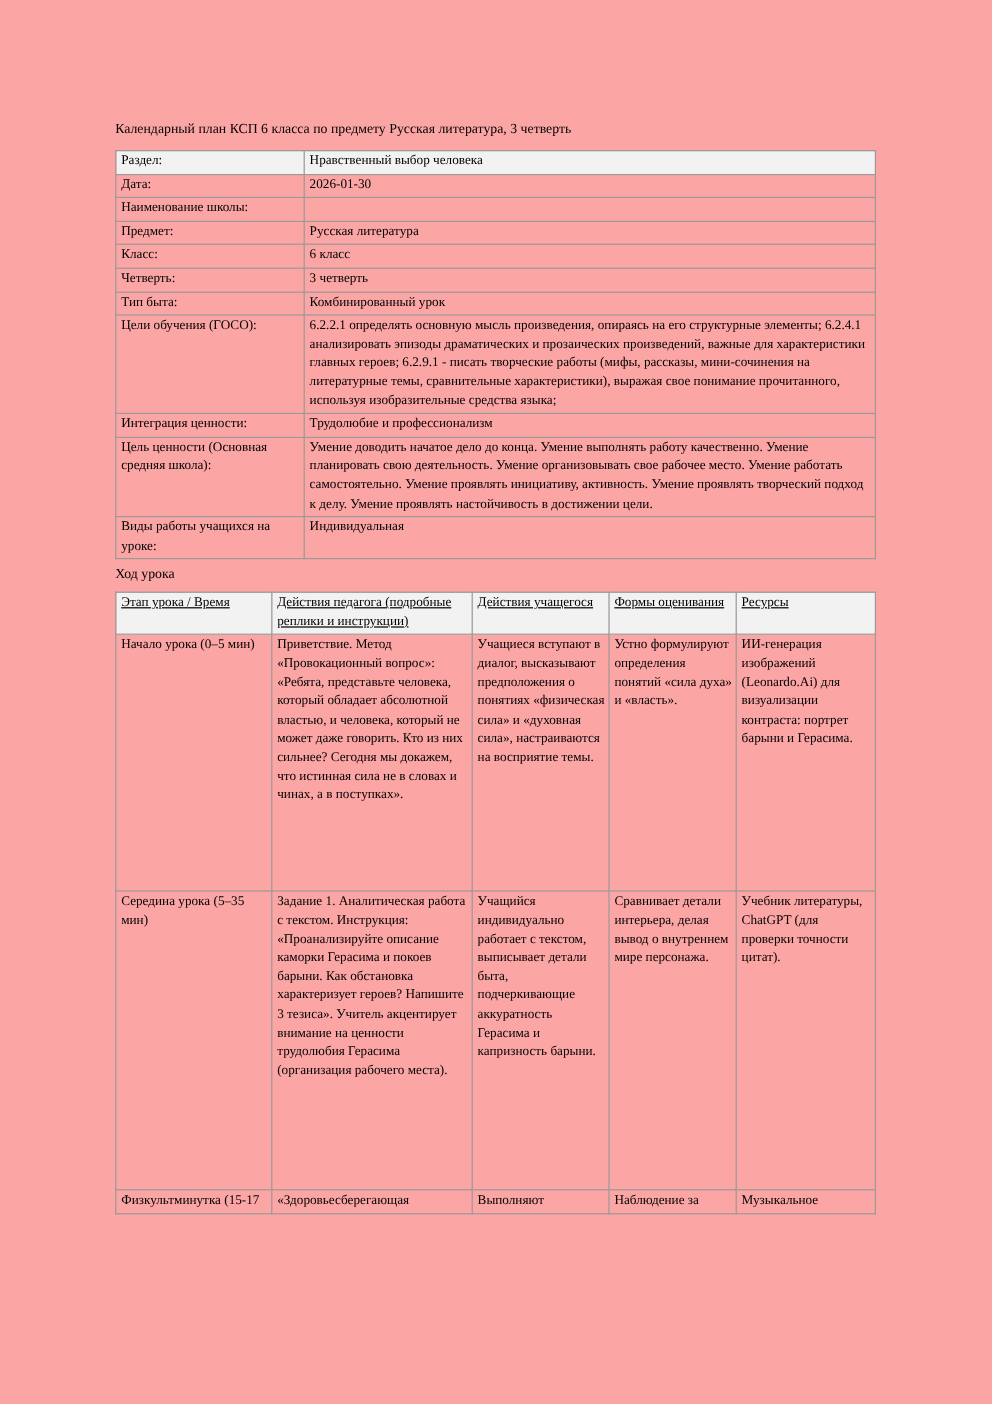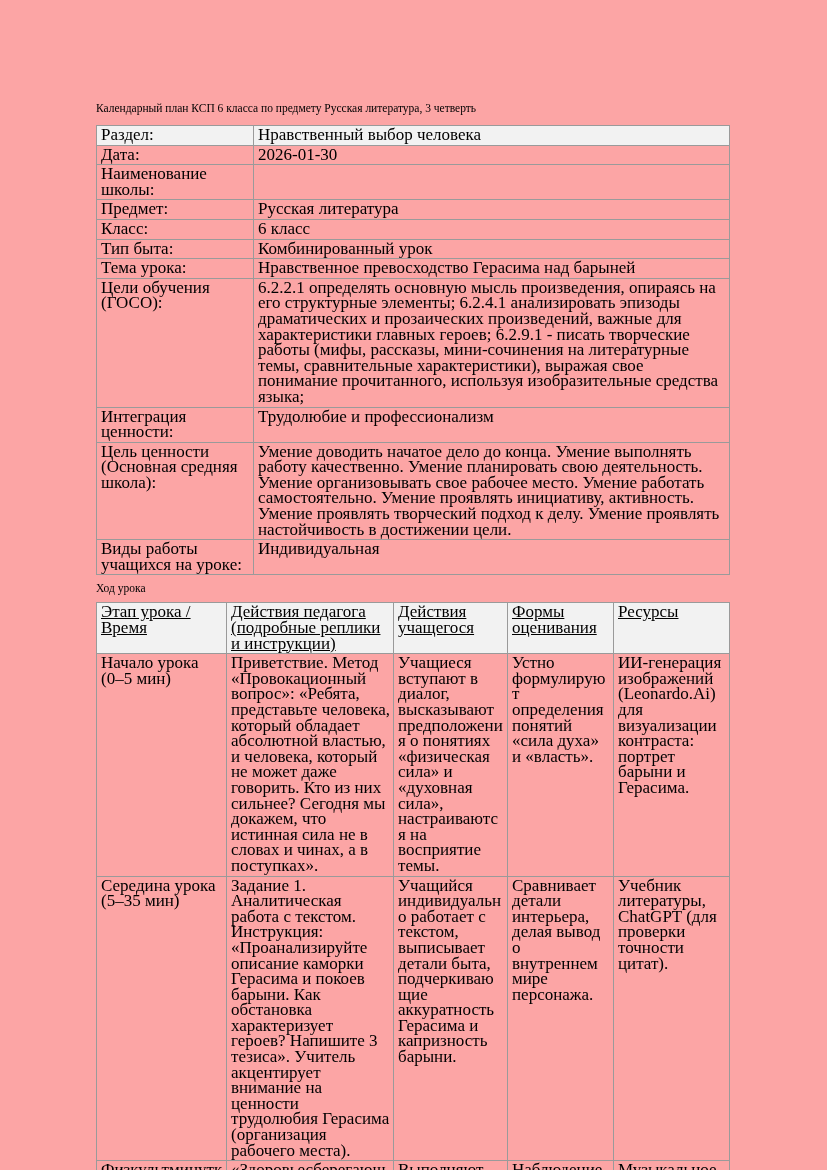--- a/index.html
+++ b/index.html
@@ -33,21 +33,21 @@
   }
   .section-label {
     font-size: 11.5px;
     line-height: 16px;
     margin: 5px 0 6px 0;
   }
   table {
     border-collapse: collapse;
     table-layout: fixed;
     width: 633px;
-    font-size: 17px;
+    font-size: 11px;
     line-height: 15.6px;
   }
   table td, table th {
     border: 1px solid #9a9a9a;
     vertical-align: top;
     padding: 1px 3px 2px 4px;
     text-align: left;
     font-weight: normal;
     word-wrap: break-word;
     overflow-wrap: break-word;
@@ -97,26 +97,26 @@
         </tr>
         <tr>
           <td>Предмет:</td>
           <td>Русская литература</td>
         </tr>
         <tr>
           <td>Класс:</td>
           <td>6 класс</td>
         </tr>
         <tr>
+          <td>Четверть:</td>
+          <td>3 четверть</td>
+        </tr>
+        <tr>
           <td>Тип быта:</td>
           <td>Комбинированный урок</td>
-        </tr>
-        <tr>
-          <td>Тема урока:</td>
-          <td>Нравственное превосходство Герасима над барыней</td>
         </tr>
         <tr>
           <td>Цели обучения (ГОСО):</td>
           <td>6.2.2.1 определять основную мысль произведения, опираясь на его структурные элементы; 6.2.4.1 анализировать эпизоды драматических и прозаических произведений, важные для характеристики главных героев; 6.2.9.1 - писать творческие работы (мифы, рассказы, мини-сочинения на литературные темы, сравнительные характеристики), выражая свое понимание прочитанного, используя изобразительные средства языка;</td>
         </tr>
         <tr>
           <td>Интеграция ценности:</td>
           <td>Трудолюбие и профессионализм</td>
         </tr>
         <tr>

